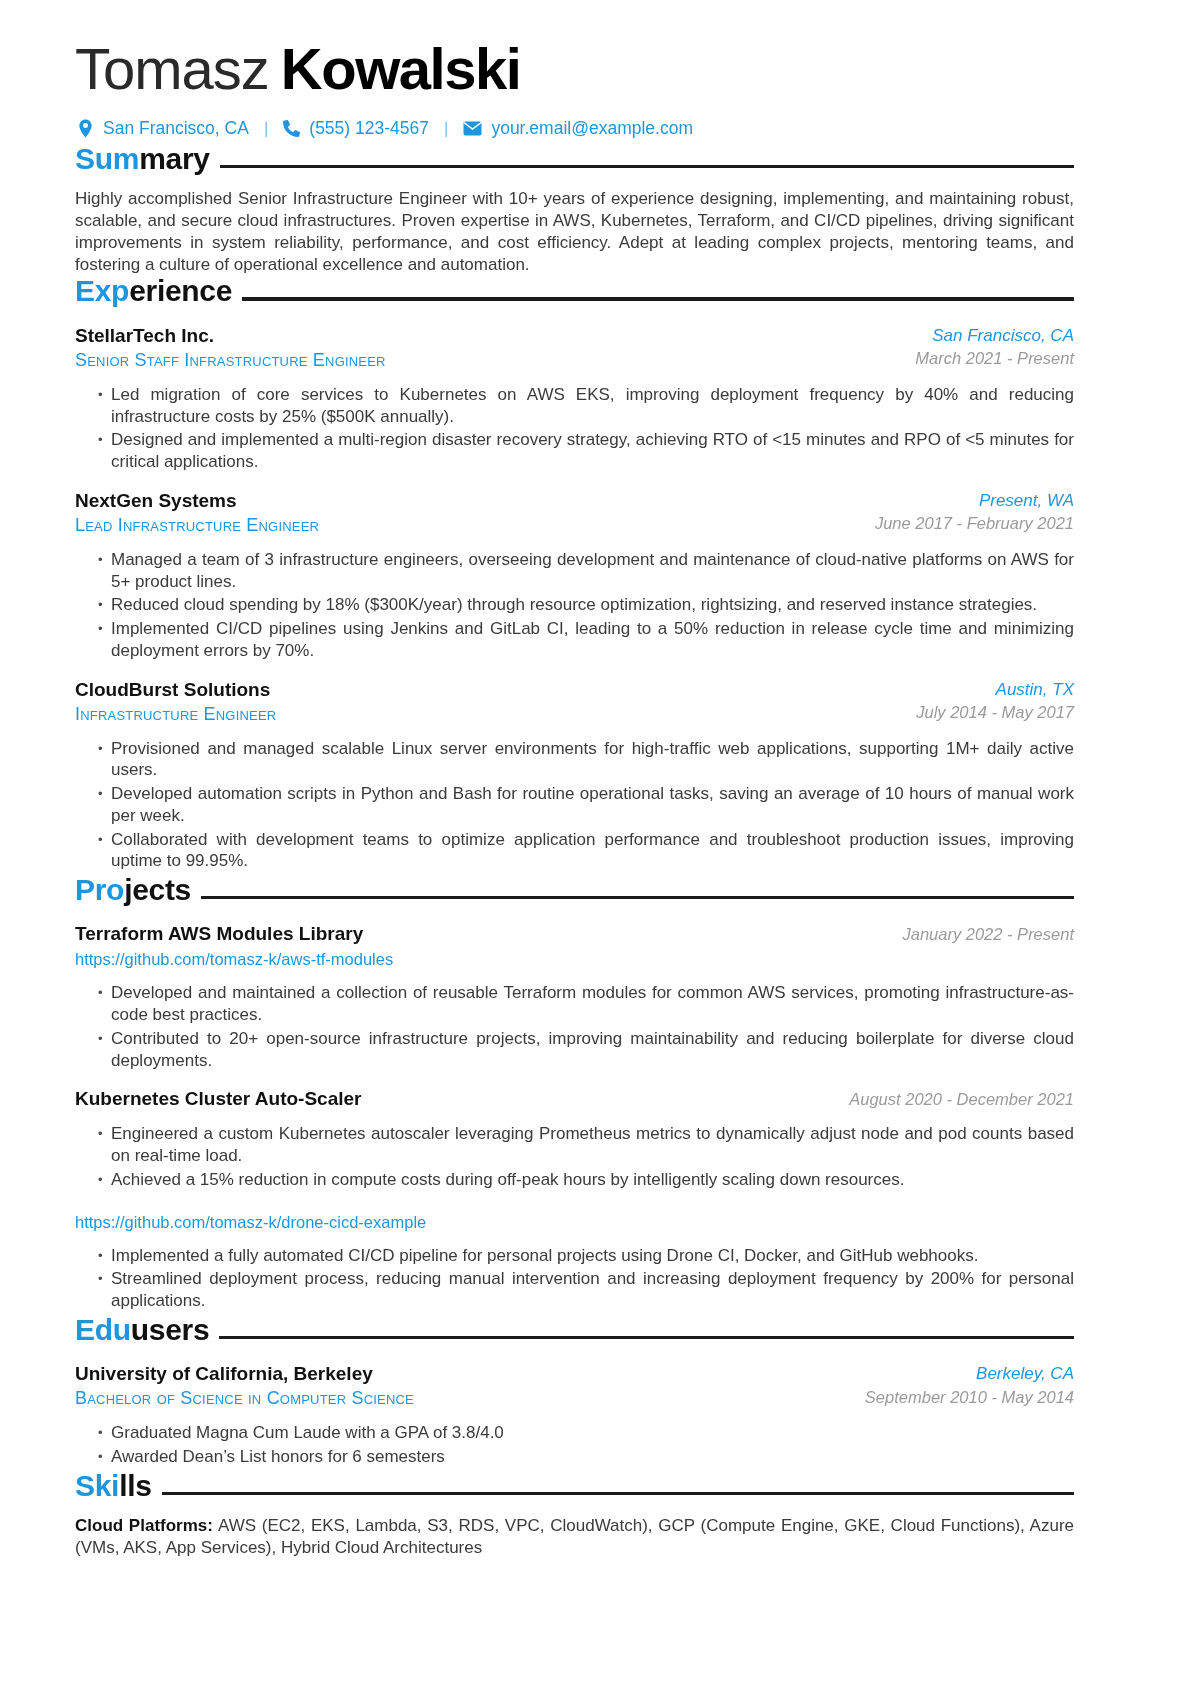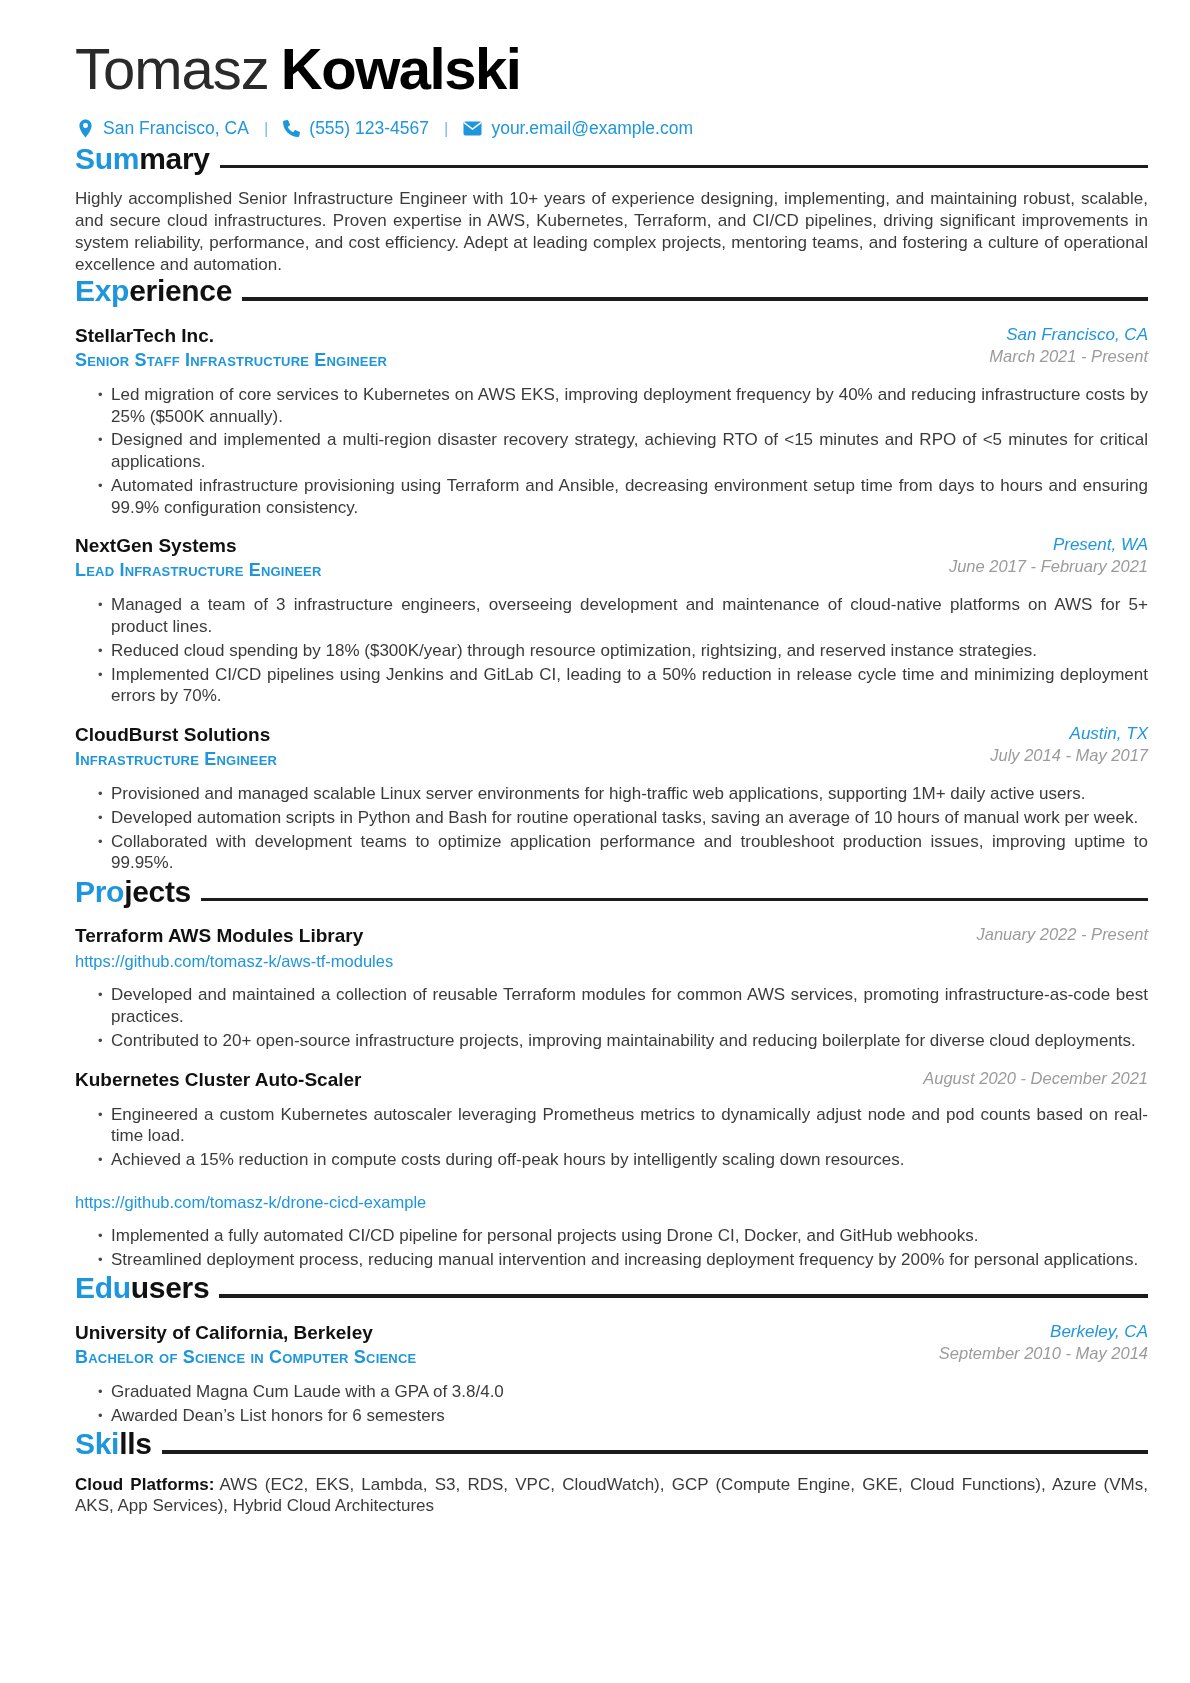--- a/index.html
+++ b/index.html
@@ -5,21 +5,21 @@
   :root{
     --accent:#1e96dd;
     --rule:#1c1c1c;
     --muted:#9b9b9b;
     --body:#3b3b3b;
     --heading:#111111;
     --sep:#7fbce8;
   }
   *{box-sizing:border-box;}
   body{margin:0;background:#ffffff;font-family:"Liberation Sans","DejaVu Sans",sans-serif;color:var(--body);}
-  .page{width:1190px;height:1632px;background:#fff;padding:40px 42px 30px 75px;overflow:hidden;}
+  .page{width:1190px;height:1632px;background:#fff;padding:40px 116px 30px 75px;overflow:hidden;}
 
   
   h1{margin:0 0 20px 0;font-size:58px;line-height:1.0;font-weight:400;color:#2a2a2a;letter-spacing:-1px;}
   h1 .last{font-weight:800;color:#000;margin-left:12px;letter-spacing:-1.5px;}
   .contact{display:flex;align-items:center;gap:15px;font-size:17.5px;color:var(--accent);margin:0 0 4px 2px;}
   .citem{display:inline-flex;align-items:center;gap:9px;color:var(--accent);cursor:pointer;}
   .citem svg{display:block;}
   .sep{color:var(--sep);font-size:17px;}
 
   
@@ -28,24 +28,24 @@
   h2{margin:0;font-size:30px;font-weight:700;color:var(--heading);line-height:1.08;letter-spacing:-0.3px;}
   h2 .accent{color:var(--accent);}
   .rule{flex:1;height:3.5px;background:var(--rule);margin-left:10px;align-self:flex-end;margin-bottom:7px;}
 
   .jtext{font-size:17px;line-height:1.28;text-align:justify;hyphens:auto;-webkit-hyphens:auto;}
   p.summary{margin:0;}
 
   
   .entry{margin-top:17px;}
   .entry:first-of-type{margin-top:0;}
-  .erow{display:flex;justify-content:space-between;align-items:flex-start;}
+  .erow{display:flex;justify-content:space-between;align-items:center;}
   .company{font-weight:700;font-size:19px;color:var(--heading);}
   .loc{color:var(--accent);font-style:italic;font-size:17px;}
-  .role{color:var(--accent);font-variant:small-caps;font-size:18px;letter-spacing:0.2px;margin-top:3px;font-weight:bold;}
+  .role{color:var(--accent);font-variant:small-caps;font-size:18px;letter-spacing:0.2px;margin-top:3px;}
   .dates{color:var(--muted);font-style:italic;font-size:16.5px;}
   .url{color:var(--accent);font-size:16.5px;margin-top:5px;display:inline-block;cursor:pointer;}
 
   ul{margin:13px 0 0 0;padding:0 0 0 22px;list-style:none;}
   li{position:relative;padding-left:14px;margin-bottom:2px;}
   li::before{content:"\2022";position:absolute;left:1px;top:0;color:#4a4a4a;font-size:13px;line-height:22px;}
 
   
   .skill-line{margin:0;}
   .skill-label{font-weight:700;color:var(--heading);margin-right:5px;}
@@ -109,21 +109,20 @@
         <span class="company">StellarTech Inc.</span>
         <span class="loc">San Francisco, CA</span>
       </div>
       <div class="erow">
         <span class="role">Senior Staff Infrastructure Engineer</span>
         <span class="dates">March 2021 - Present</span>
       </div>
       <ul>
         <li class="jtext">Led migration of core services to Kubernetes on AWS EKS, improving deployment frequency by 40% and reducing infrastructure costs by 25% ($500K annually).</li>
         <li class="jtext">Designed and implemented a multi-region disaster recovery strategy, achieving RTO of &lt;15 minutes and RPO of &lt;5 minutes for critical applications.</li>
-        <li class="jtext">Automated infrastructure provisioning using Terraform and Ansible, decreasing environment setup time from days to hours and ensuring 99.9% configuration consistency.</li>
       </ul>
     </div>
 
     <div class="entry">
       <div class="erow">
         <span class="company">NextGen Systems</span>
         <span class="loc">Present, WA</span>
       </div>
       <div class="erow">
         <span class="role">Lead Infrastructure Engineer</span>

